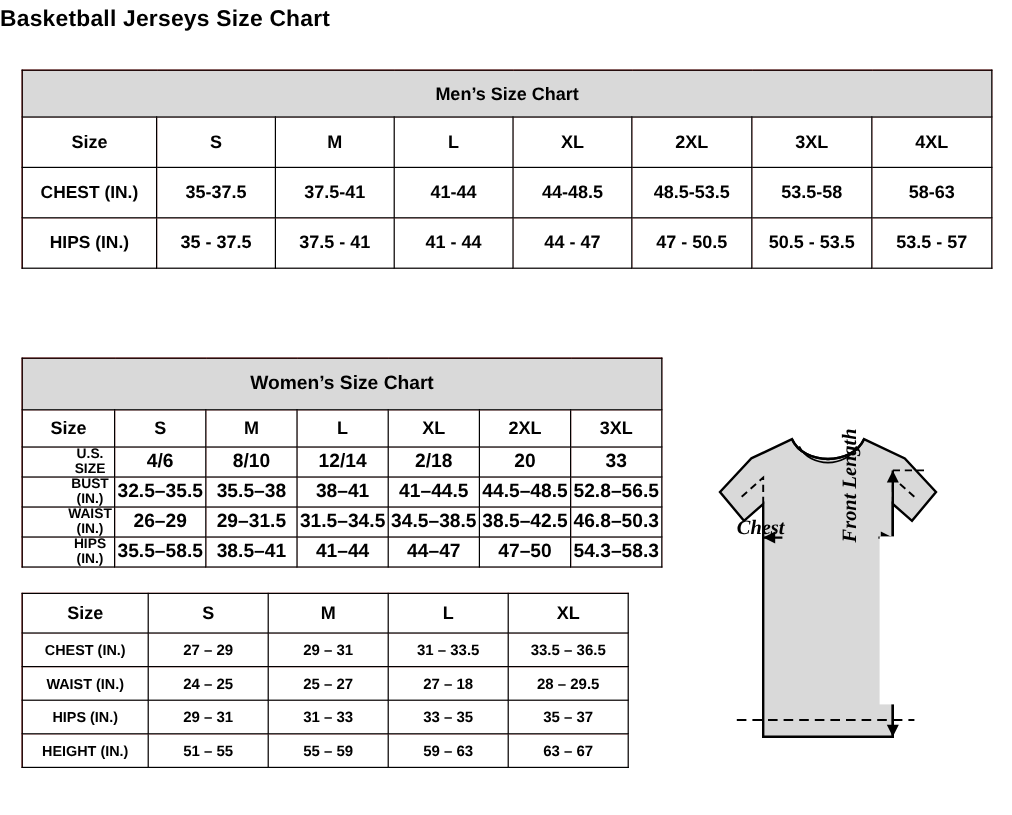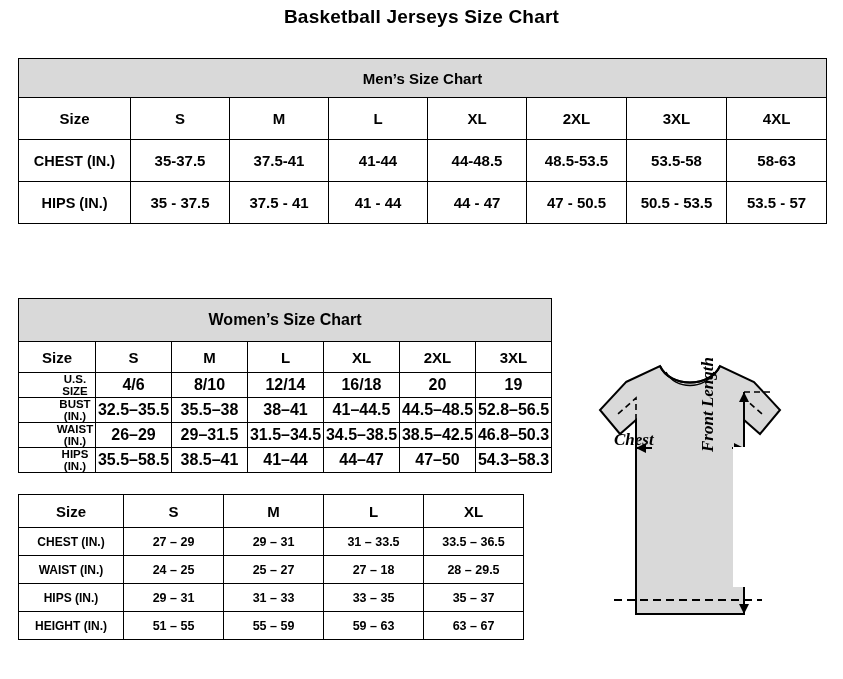--- a/index.html
+++ b/index.html
@@ -13,21 +13,20 @@
     font-family: "Liberation Sans", sans-serif;
     color: #000000;
     position: relative;
     overflow: hidden;
   }
   .page-title {
     position: absolute;
     top: 6px;
     left: 0;
     width: 843px;
-    text-align: center;
     font-size: 19px;
     font-weight: bold;
     letter-spacing: 0.2px;
   }
 
   table.sz {
     border-collapse: collapse;
     table-layout: fixed;
     background: #b91c1c;
   }
@@ -187,23 +186,23 @@
     <td class="col-head">L</td>
     <td class="col-head">XL</td>
     <td class="col-head">2XL</td>
     <td class="col-head">3XL</td>
   </tr>
   <tr>
     <td class="rowlabel">U.S. SIZE</td>
     <td>4/6</td>
     <td>8/10</td>
     <td>12/14</td>
-    <td>16/18</td>
+    <td>2/18</td>
     <td>20</td>
-    <td>19</td>
+    <td>33</td>
   </tr>
   <tr>
     <td class="rowlabel">BUST  (IN.)</td>
     <td>32.5–35.5</td>
     <td>35.5–38</td>
     <td>38–41</td>
     <td>41–44.5</td>
     <td>44.5–48.5</td>
     <td>52.8–56.5</td>
   </tr>

